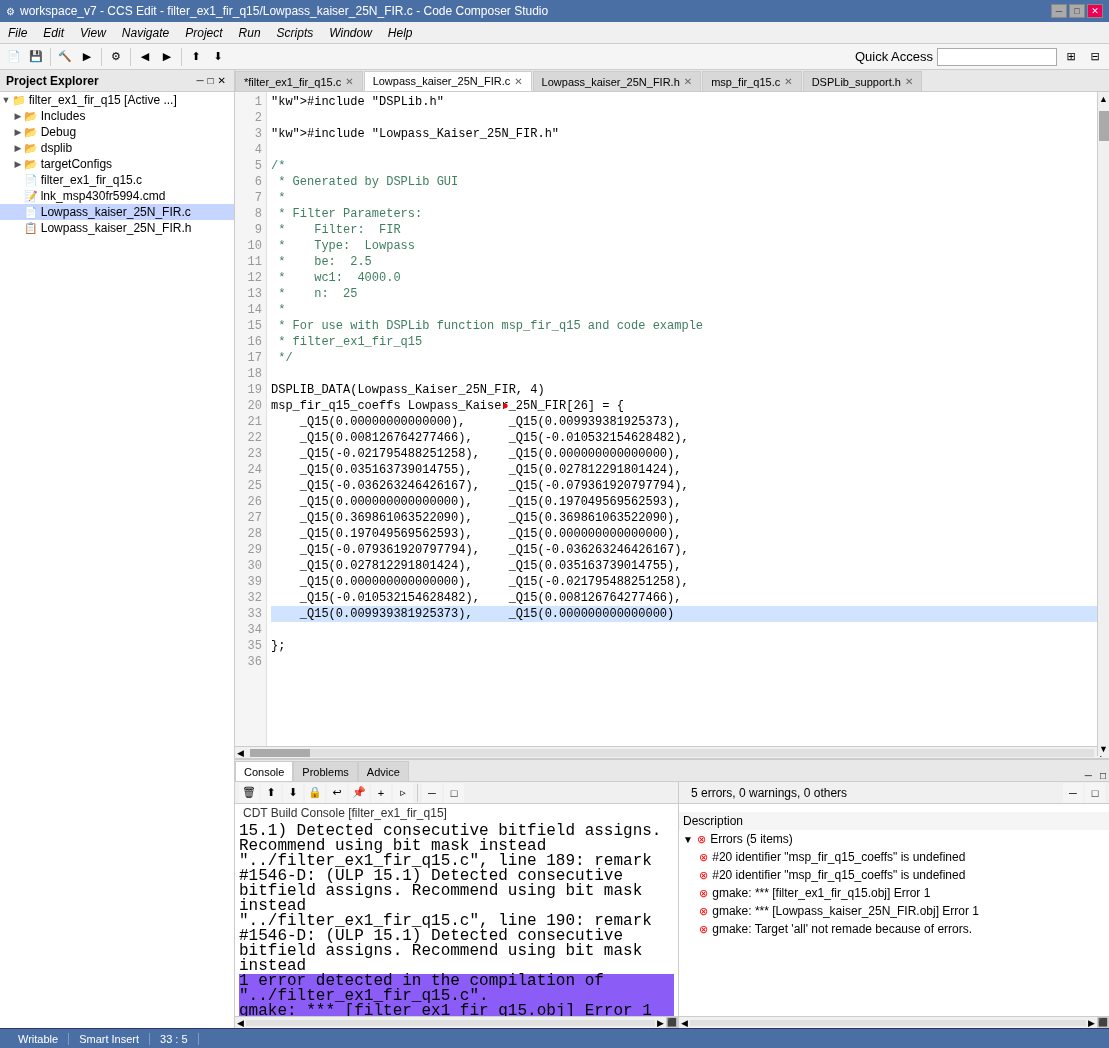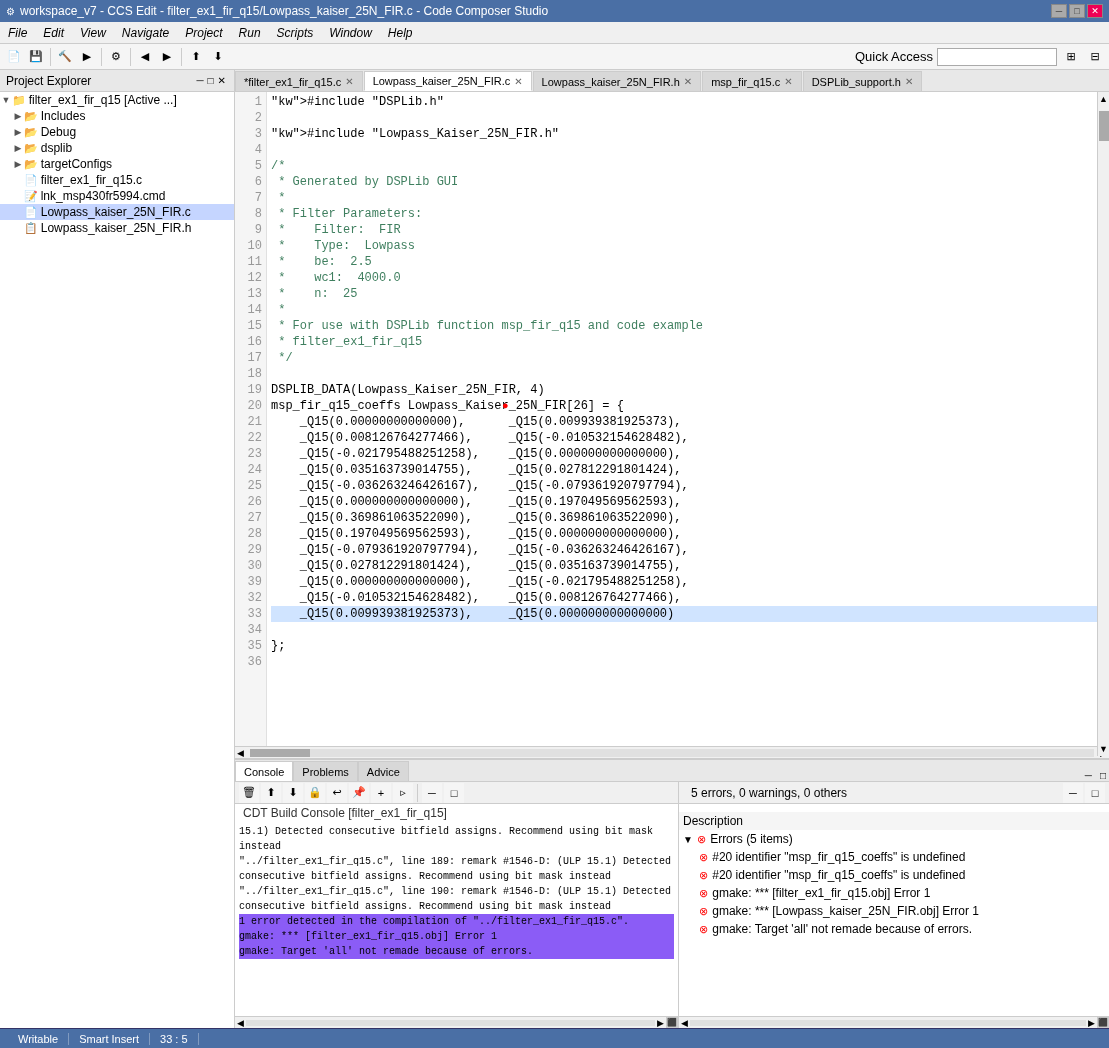--- a/index.html
+++ b/index.html
@@ -24,21 +24,21 @@
     .quick-access { margin-left: auto; display: flex; align-items: center; gap: 4px; }
     .quick-access input { width: 120px; height: 18px; border: 1px solid #aaa; padding: 0 4px; font-size: 11px; }
     .qa-label { font-size: 13px; }
 
     
     #main { display: flex; height: calc(1048px - 22px - 22px - 26px - 20px); }
 
     
     #sidebar { width: 235px; border-right: 1px solid #ccc; background: white; display: flex; flex-direction: column; }
     #sidebar-header { background: #e8e8e8; height: 22px; display: flex; align-items: center; padding: 0 6px; border-bottom: 1px solid #ccc; font-size: 12px; }
-    #sidebar-header .title { flex: 1; font-size: 12px; }
+    #sidebar-header .title { flex: 1; font-size: 12px; font-weight: bold; }
     #sidebar-header .ctrl-btn { font-size: 10px; cursor: pointer; padding: 0 2px; }
     #sidebar-tree { flex: 1; overflow-y: auto; font-size: 12px; }
     .tree-item { display: flex; align-items: center; padding: 1px 0; cursor: pointer; white-space: nowrap; }
     .tree-item.selected { background: #c5d5ff; }
     .tree-indent { display: inline-block; }
     .tree-arrow { width: 12px; display: inline-flex; align-items: center; justify-content: center; font-size: 9px; color: #555; }
     .tree-icon { margin-right: 3px; font-size: 11px; }
     .tree-label { font-size: 12px; }
 
     
@@ -65,21 +65,21 @@
     #bottom-panel { height: 270px; border-top: 2px solid #ccc; display: flex; flex-direction: column; }
     #bottom-tabs { height: 22px; background: #e8e8e8; display: flex; align-items: flex-end; border-bottom: 1px solid #ccc; }
     .bottom-tab { height: 20px; display: flex; align-items: center; padding: 0 8px; border: 1px solid #ccc; border-bottom: none; background: #d8d8d8; font-size: 11px; cursor: pointer; gap: 4px; }
     .bottom-tab.active { background: white; }
     #bottom-content { flex: 1; display: flex; overflow: hidden; }
 
     
     #console-panel { flex: 1; display: flex; flex-direction: column; border-right: 1px solid #ccc; }
     #console-toolbar { height: 22px; background: #f0f0f0; border-bottom: 1px solid #ccc; display: flex; align-items: center; padding: 0 4px; gap: 2px; }
     #console-title { font-size: 12px; padding: 2px 8px; color: #333; }
-    #console-output { flex: 1; overflow-y: auto; font-family: 'Courier New', monospace; font-size: 10px; padding: 2px 4px; background: white; line-height: 15px; }
+    #console-output { flex: 1; overflow-y: auto; font-family: 'Courier New', monospace; font-size: 16px; padding: 2px 4px; background: white; line-height: 15px; }
     .console-error { background: #8b5cf6; }
     #console-footer { height: 12px; background: #f0f0f0; border-top: 1px solid #ccc; }
 
     
     #problems-panel { width: 430px; display: flex; flex-direction: column; }
     #problems-toolbar { height: 22px; background: #f0f0f0; border-bottom: 1px solid #ccc; display: flex; align-items: center; padding: 0 4px; justify-content: space-between; }
     #problems-summary { font-size: 12px; padding: 2px 8px; }
     #problems-tree { flex: 1; overflow-y: auto; font-size: 12px; margin-top: 8px; }
     .prob-header { padding: 2px 4px; font-size: 12px; background: #f5f5f5; }
     .prob-item { padding: 2px 4px 2px 20px; cursor: pointer; display: flex; align-items: center; gap: 4px; }

